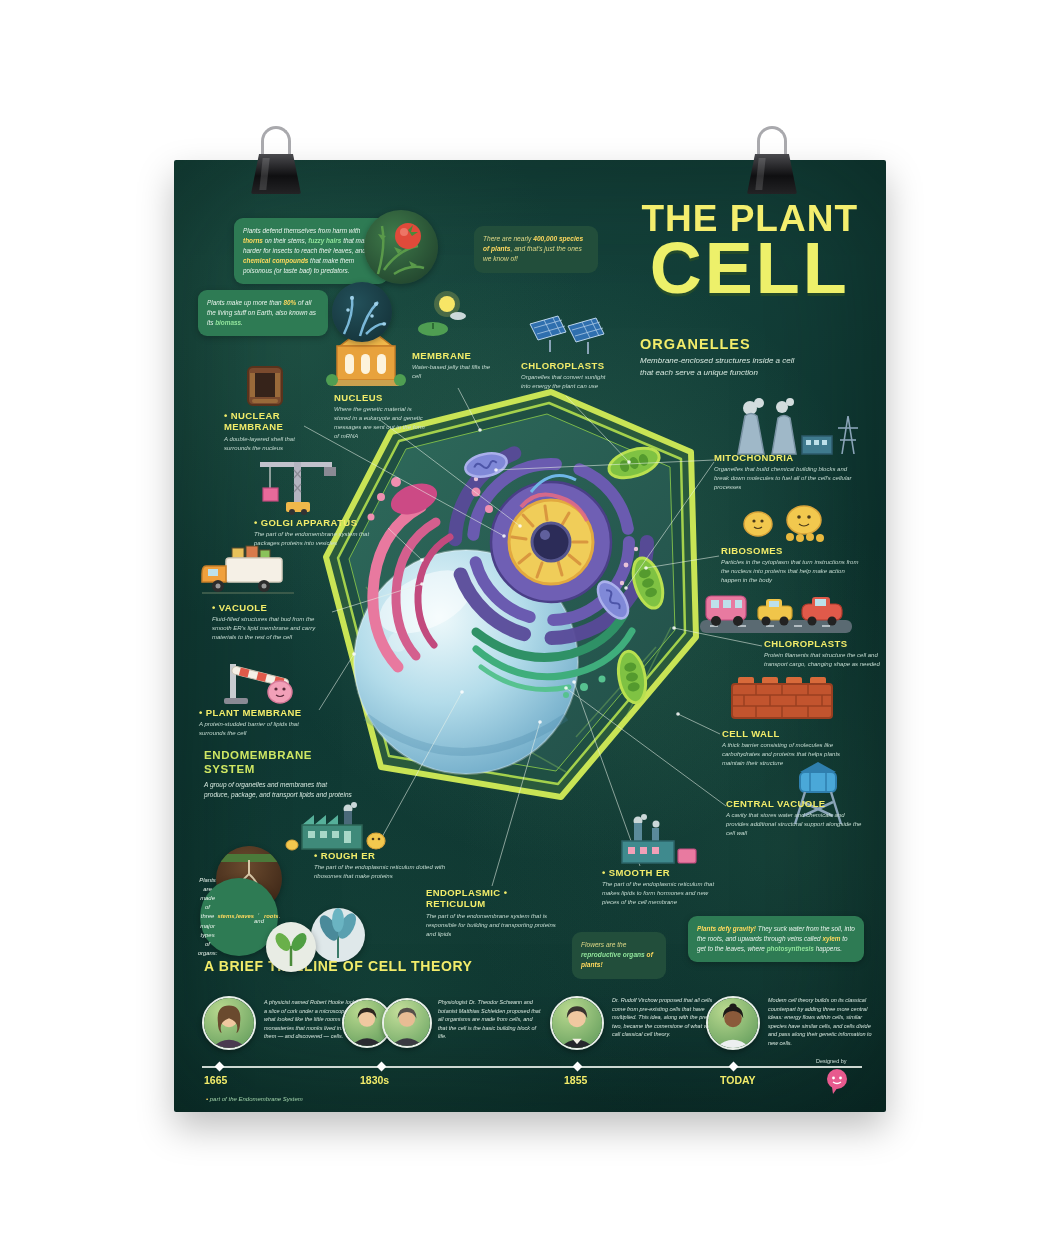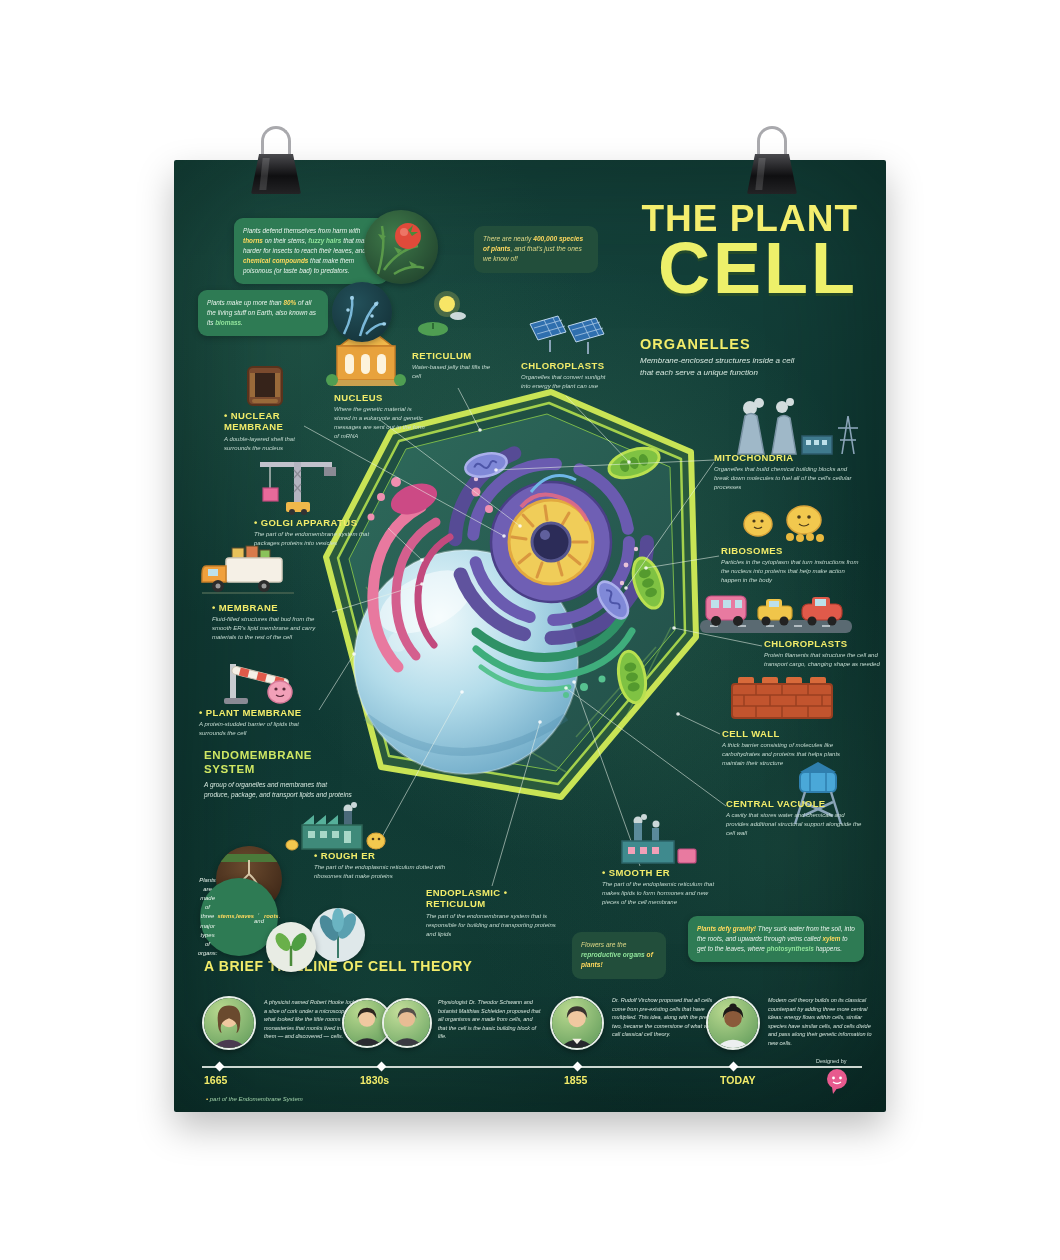--- a/index.html
+++ b/index.html
@@ -18,21 +18,21 @@
       linear-gradient(155deg,#17473f,#0f3833 55%,#0b2d2a);
     box-shadow:0 16px 36px rgba(0,0,0,.25), inset 0 0 140px rgba(0,18,14,.5);}
 
   
   .clip{position:absolute;width:52px;height:72px;z-index:20}
   .clip .wire{position:absolute;left:11px;top:2px;width:30px;height:32px;border:3.5px solid #a9a9ad;border-bottom:none;border-radius:15px 15px 0 0}
   .clip .body{position:absolute;left:1px;top:30px;width:50px;height:40px;background:linear-gradient(180deg,#4a4a4e,#0f0f11 55%,#232325);clip-path:polygon(16% 0,84% 0,100% 100%,0 100%);border-radius:2px}
   .clip .shine{position:absolute;left:11px;top:34px;width:7px;height:32px;background:rgba(255,255,255,.14);transform:skewX(-6deg)}
 
   
-  .title{position:absolute;right:28px;top:40px;text-align:right;z-index:5}
+  .title{position:absolute;right:28px;top:40px;text-align:center;z-index:5}
   .t1{font-size:37px;font-weight:700;color:#f4ee6e;letter-spacing:1px;line-height:1}
   .t2{font-size:72px;font-weight:800;color:#edf06a;letter-spacing:3px;line-height:.88;text-shadow:0 3px 0 rgba(70,100,20,.35)}
 
   
   .gbox{position:absolute;background:#2e7b54;border-radius:9px;padding:8px 9px;color:#e9f4ec;font-size:6.4px;line-height:1.55;font-style:italic;box-shadow:0 2px 6px rgba(0,0,0,.25);z-index:5}
   .ybox{position:absolute;background:#224e3b;border-radius:9px;padding:8px 9px;color:#ded887;font-size:6.6px;line-height:1.55;font-style:italic;z-index:5}
   .hl-y{color:#ffd95e;font-weight:700}
   .hl-g{color:#90e39b;font-weight:700}
 
   
@@ -259,21 +259,21 @@
     <div class="sec" style="left:30px;top:588px;width:160px">
       <div class="sec-h" style="font-size:11.5px;color:#cfe763;letter-spacing:.6px;line-height:1.25;width:120px">ENDOMEMBRANE SYSTEM</div>
       <div class="sec-d" style="font-size:6.5px;margin-top:3px;line-height:1.5;width:150px">A group of organelles and membranes that produce, package, and transport lipids and proteins</div>
     </div>
     <div class="sec" style="left:466px;top:176px;width:170px">
       <div class="sec-h" style="font-size:14.5px;letter-spacing:1px">ORGANELLES</div>
       <div class="sec-d" style="font-size:8px;width:155px;margin-top:3px;line-height:1.45">Membrane-enclosed structures inside a cell that each serve a unique function</div>
     </div>
 
     <div class="lbl" style="left:238px;top:190px;width:85px">
-      <div class="lbl-h">RETICULUM</div>
+      <div class="lbl-h">MEMBRANE</div>
       <div class="lbl-d">Water-based jelly that fills the cell</div>
     </div>
     <div class="lbl" style="left:347px;top:200px;width:95px">
       <div class="lbl-h">CHLOROPLASTS</div>
       <div class="lbl-d">Organelles that convert sunlight into energy the plant can use</div>
     </div>
     <div class="lbl" style="left:160px;top:232px;width:92px">
       <div class="lbl-h">NUCLEUS</div>
       <div class="lbl-d">Where the genetic material is stored in a eukaryote and genetic messages are sent out in the form of mRNA</div>
     </div>
@@ -287,21 +287,21 @@
     </div>
     <div class="lbl" style="left:80px;top:357px;width:135px">
       <div class="lbl-h">• GOLGI APPARATUS</div>
       <div class="lbl-d">The part of the endomembrane system that packages proteins into vesicles</div>
     </div>
     <div class="lbl" style="left:547px;top:385px;width:142px">
       <div class="lbl-h">RIBOSOMES</div>
       <div class="lbl-d">Particles in the cytoplasm that turn instructions from the nucleus into proteins that help make action happen in the body</div>
     </div>
     <div class="lbl" style="left:38px;top:442px;width:118px">
-      <div class="lbl-h">• MEMBRANE</div>
+      <div class="lbl-h">• VACUOLE</div>
       <div class="lbl-d">Fluid-filled structures that bud from the smooth ER's lipid membrane and carry materials to the rest of the cell</div>
     </div>
     <div class="lbl" style="left:590px;top:478px;width:122px">
       <div class="lbl-h">CHLOROPLASTS</div>
       <div class="lbl-d">Protein filaments that structure the cell and transport cargo, changing shape as needed</div>
     </div>
     <div class="lbl" style="left:25px;top:547px;width:120px">
       <div class="lbl-h">• PLANT MEMBRANE</div>
       <div class="lbl-d">A protein-studded barrier of lipids that surrounds the cell</div>
     </div>

